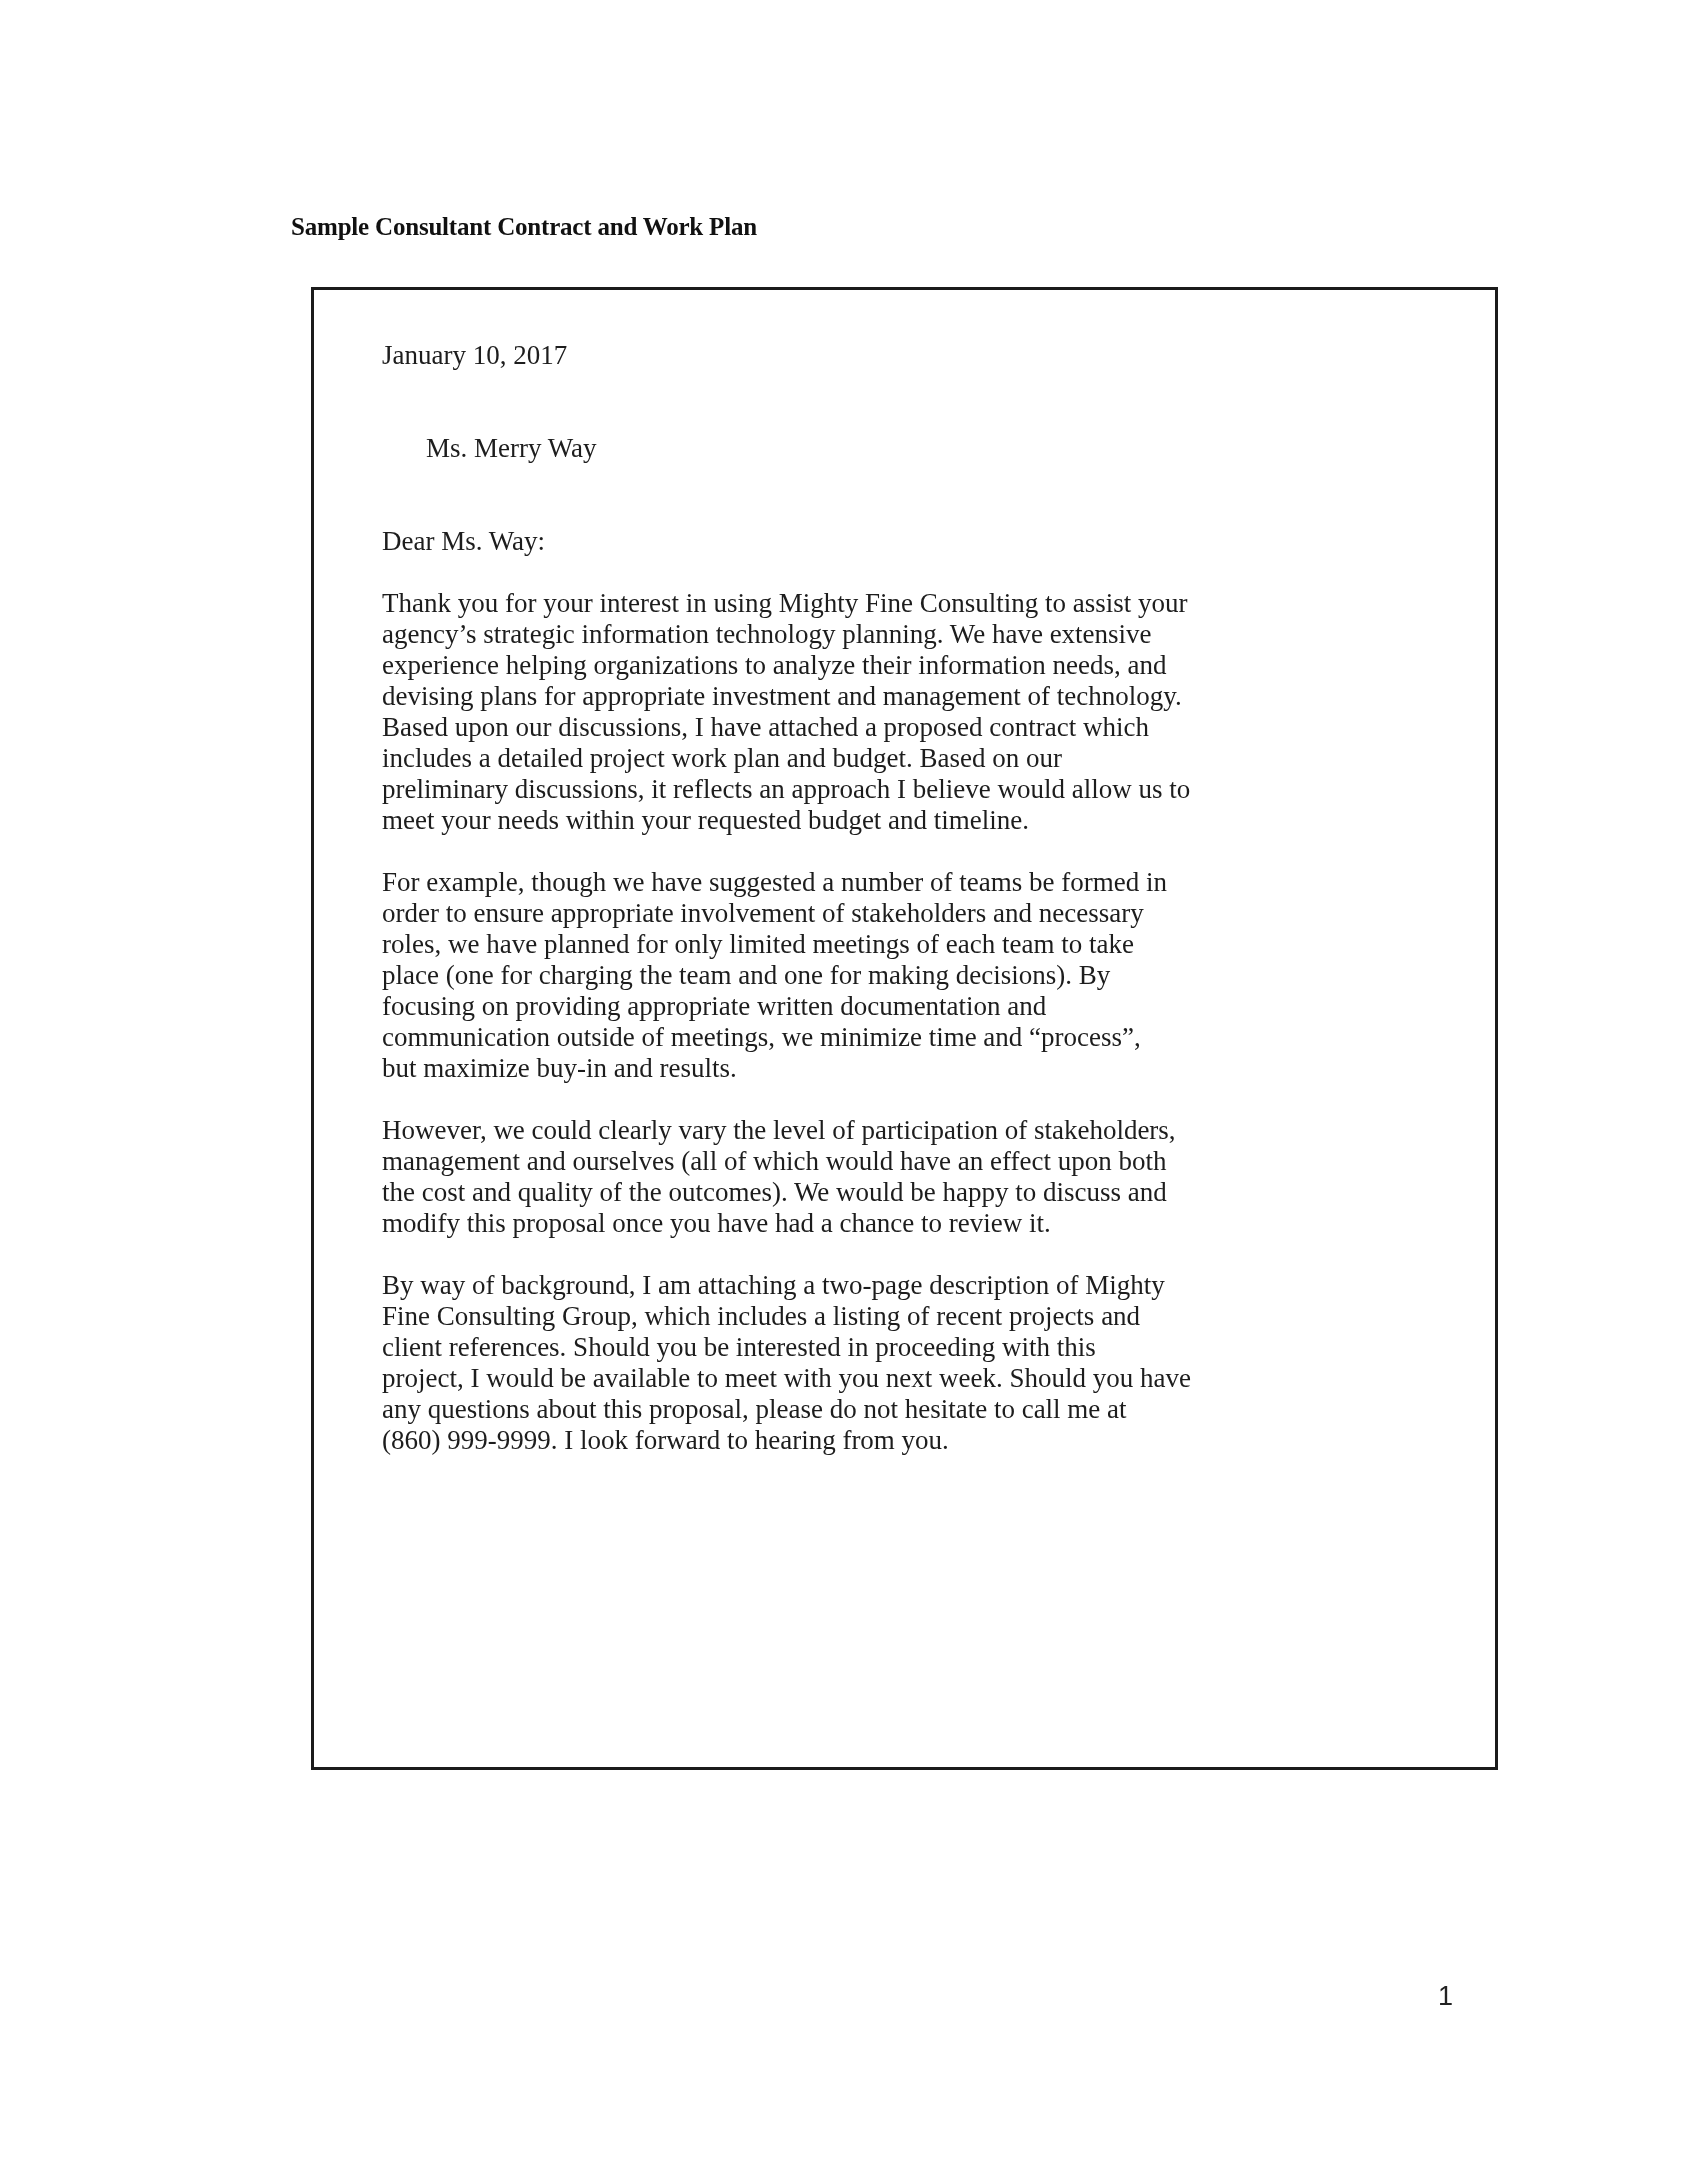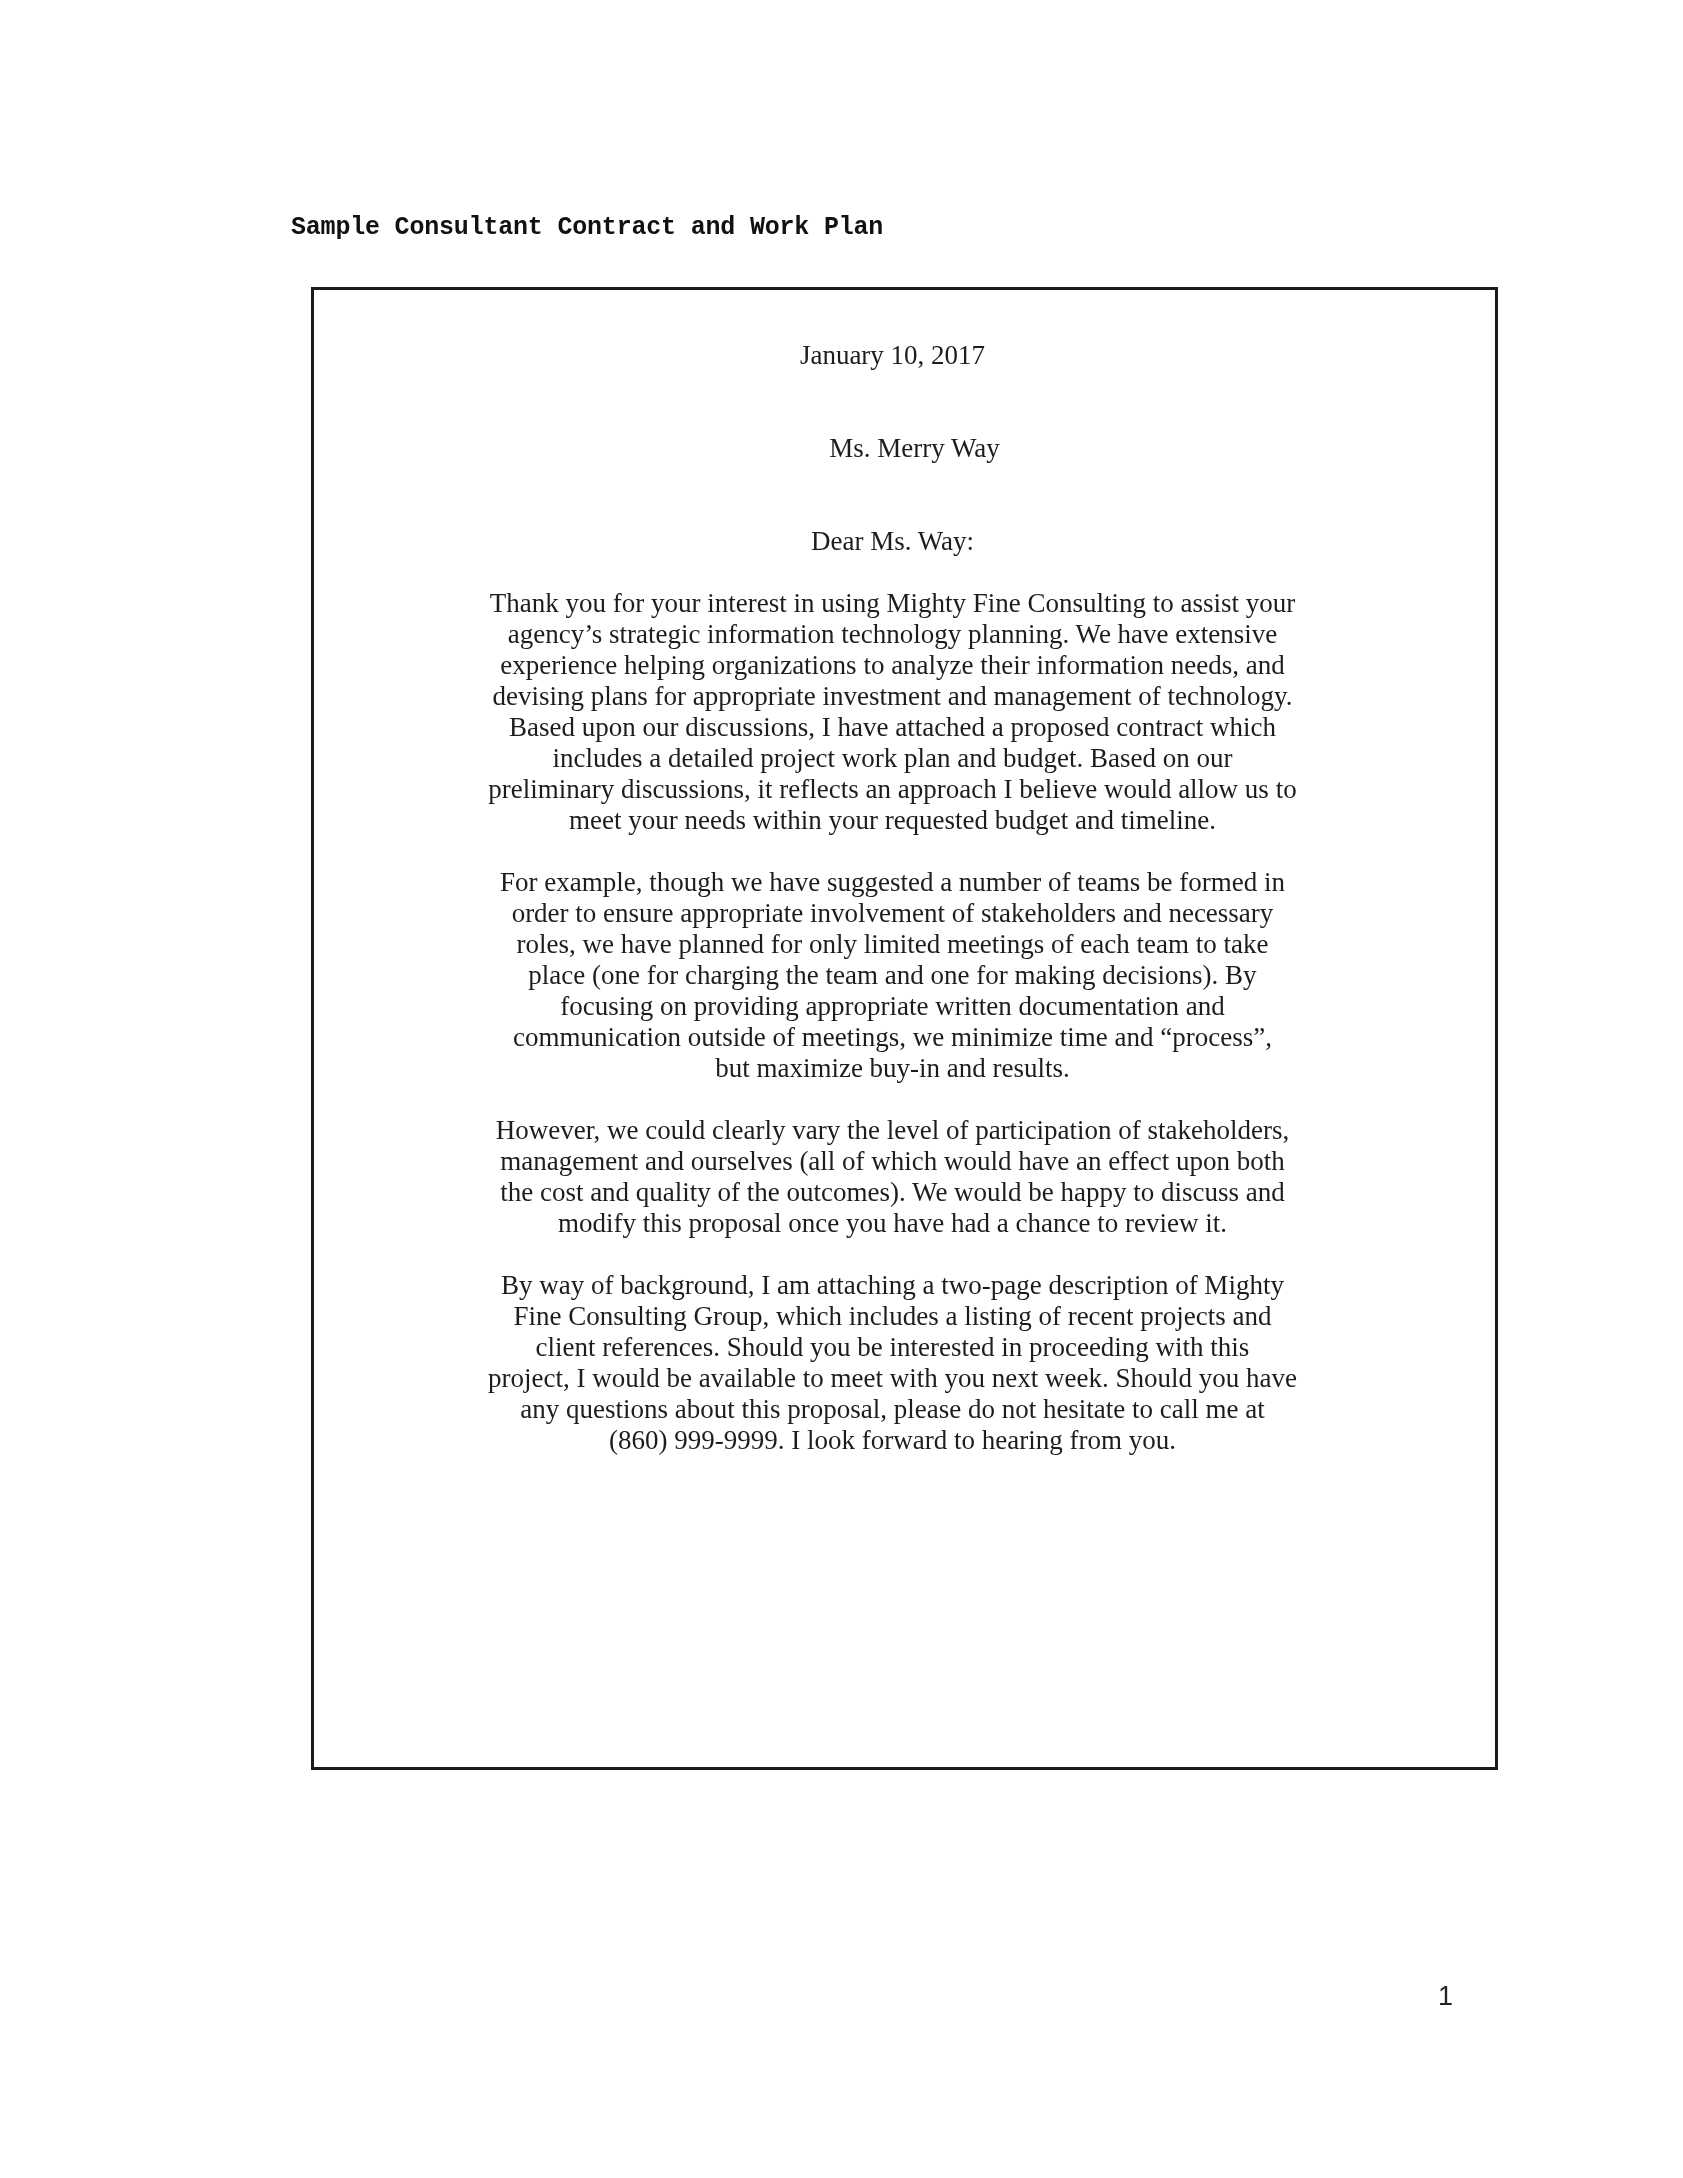--- a/index.html
+++ b/index.html
@@ -15,21 +15,21 @@
     font-family: "Liberation Serif", "DejaVu Serif", serif;
     color: #1a1a1a;
     overflow: hidden;
   }
 
   
   #doc-title {
     position: absolute;
     left: 291px;
     top: 213px;
-    font-family: Liberation Mono, monospace;
+    font-family: Liberation Serif, serif;
     font-weight: 700;
     font-size: 25px;
     letter-spacing: -0.2px;
     color: #111111;
     white-space: nowrap;
   }
 
   
   #letter-box {
     position: absolute;
@@ -37,24 +37,23 @@
     top: 287px;
     width: 1187px;
     height: 1483px;
     border: 3px solid #1b1b1b;
     box-sizing: border-box;
     background: #ffffff;
   }
 
   #letter-body {
     position: absolute;
-    left: 54px;
+    left: 68px;
     top: 50px;
     width: 1049px;
-    text-align: center;
   }
 
   
   .block {
     font-size: 27px;
     line-height: 31px;
     color: #1d1d1d;
     white-space: pre-line;
   }
   .block .ln { display: block; margin-left: 44px; }

